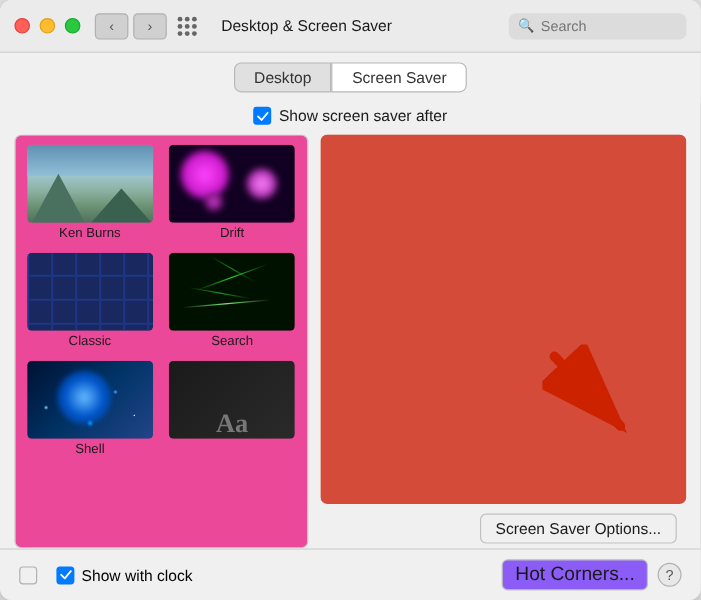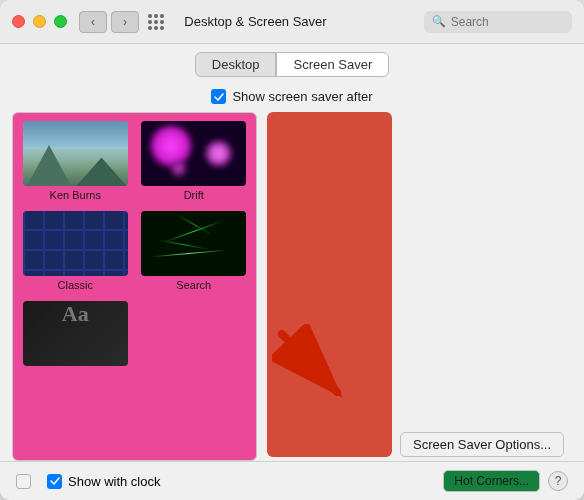--- a/index.html
+++ b/index.html
@@ -267,21 +267,21 @@
       background:
         linear-gradient(45deg, transparent 40%, #00ff44 41%, #00ff44 42%, transparent 43%),
         linear-gradient(-45deg, transparent 40%, #00cc33 41%, #00cc33 42%, transparent 43%),
         linear-gradient(90deg, transparent 35%, #00ee44 36%, #00ee44 37%, transparent 38%);
     }
 
     
     .preview-panel {
       flex: 1;
       display: flex;
-      flex-direction: row;
+      flex-direction: column;
       gap: 8px;
       padding: 0 0 4px 0;
     }
 
     .preview-area {
       flex: 1;
       background: #d44b3a;
       border-radius: 6px;
       overflow: hidden;
       position: relative;
@@ -325,25 +325,25 @@
     }
 
     .bottom-right {
       margin-left: auto;
       display: flex;
       align-items: center;
       gap: 8px;
     }
 
     .hot-corners-btn {
-      background: #15803d;
+      background: #8b5cf6;
       border: 1px solid #c0c0c0;
       border-radius: 5px;
       padding: 3px 10px;
-      font-size: 12px;
+      font-size: 16px;
       cursor: pointer;
       color: #1a1a1a;
     }
 
     .question-btn {
       width: 20px;
       height: 20px;
       border-radius: 50%;
       border: 1px solid #b0b0b0;
       background: #e8e8e8;
@@ -538,24 +538,33 @@
               <div class="fl" style="width:60%;top:30%;left:20%;transform:rotate(-20deg);opacity:0.8;"></div>
               <div class="fl" style="width:50%;top:50%;left:15%;transform:rotate(10deg);opacity:0.6;"></div>
               <div class="fl" style="width:70%;top:65%;left:10%;transform:rotate(-5deg);opacity:0.9;background:linear-gradient(90deg,transparent,#88ff88,transparent);"></div>
               <div class="fl" style="width:40%;top:20%;left:30%;transform:rotate(30deg);opacity:0.5;"></div>
             </div>
           </div>
           <span class="saver-label">Search</span>
         </div>
 
 
-
         <div class="saver-item">
           <div class="saver-thumbnail">
-            <div class="thumb-message" style="width:100%;height:100%;display:flex;align-items:flex-start;justify-content:center;">
+            <div style="width:100%;height:100%;background:linear-gradient(135deg,#001133,#003366,#224488);position:relative;overflow:hidden;">
+              <div style="position:absolute;width:45px;height:45px;border-radius:50%;background:radial-gradient(circle,#66bbff,#0055cc,transparent);top:8px;left:25px;filter:blur(2px);"></div>
+              <div style="position:absolute;inset:0;background:radial-gradient(2px 2px at 15% 60%,#88ccff,transparent),radial-gradient(2px 2px at 70% 40%,#44aaff,transparent),radial-gradient(1px 1px at 85% 70%,#ffffff,transparent),radial-gradient(3px 3px at 50% 80%,#0099ff,transparent);"></div>
+            </div>
+          </div>
+          <span class="saver-label">Shell</span>
+        </div>
+
+        <div class="saver-item">
+          <div class="saver-thumbnail">
+            <div class="thumb-message" style="width:100%;height:100%;display:flex;align-items:flex-end;justify-content:center;">
               <span style="font-size:22px;font-weight:bold;color:#777;font-family:Georgia,serif;">Aa</span>
             </div>
           </div>
 
         </div>
 
         <div class="saver-item">
           <div class="saver-thumbnail">
             <div class="thumb-word-of-day">
               

